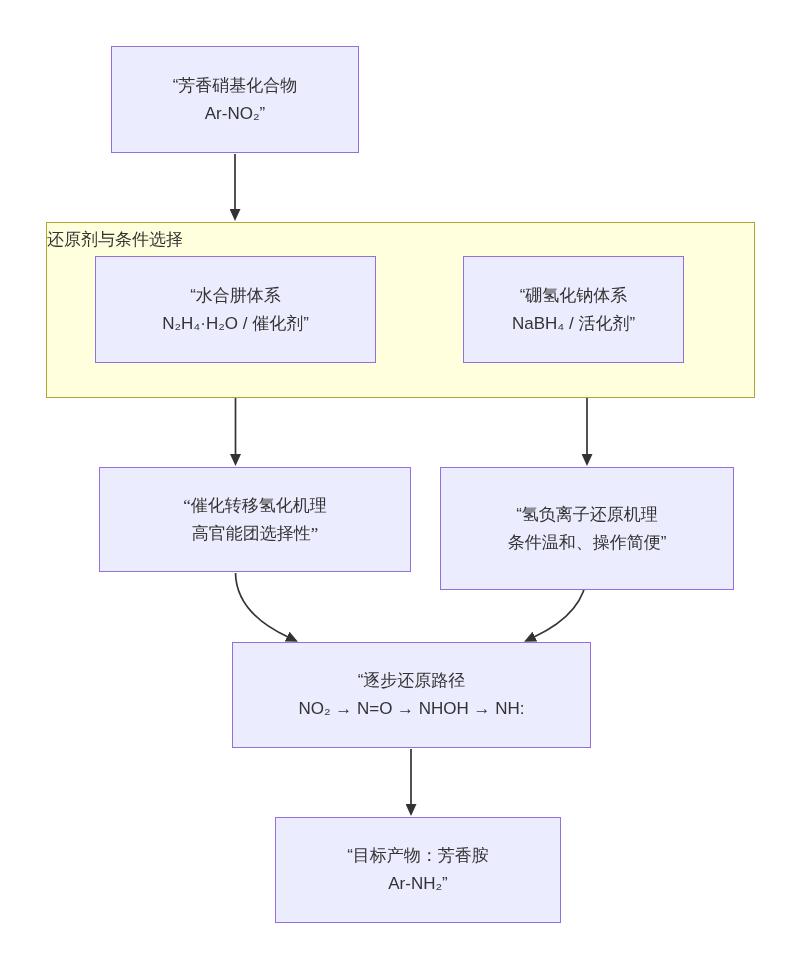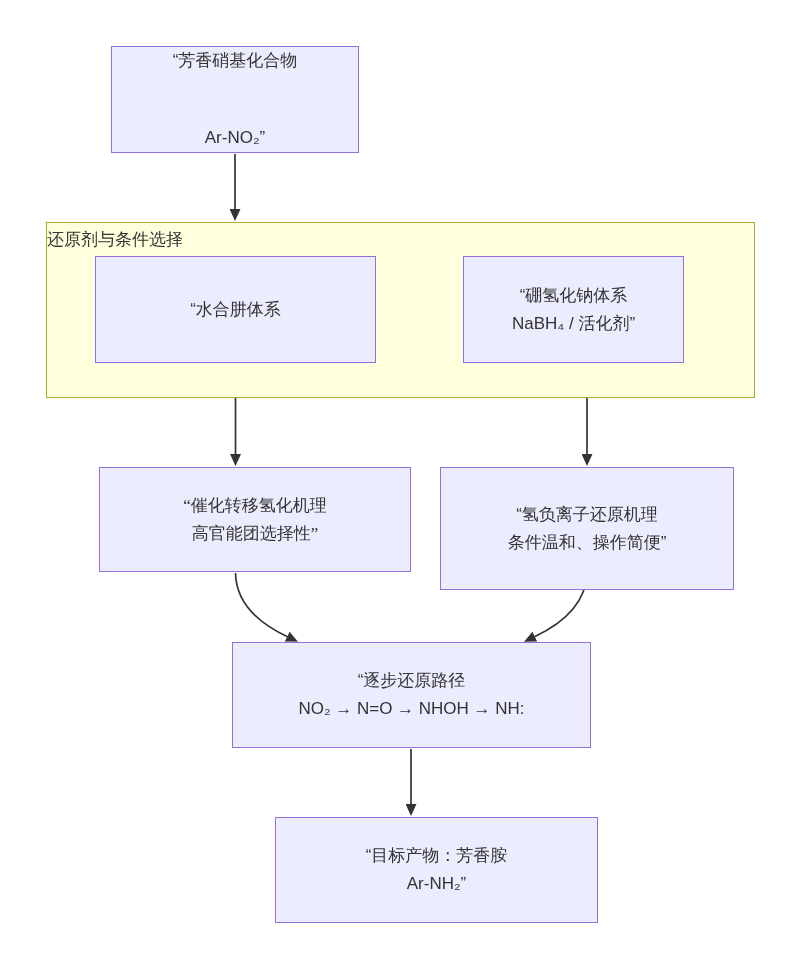--- a/index.html
+++ b/index.html
@@ -75,27 +75,28 @@
     <path class="edge" d="M587,364 L587,455" marker-end="url(#arrowhead)"></path>
     <path class="edge" d="M235.5,573 C236,601 256,622 288,637" marker-end="url(#arrowhead)"></path>
     <path class="edge" d="M587,573 C586,601 566,622 534,637" marker-end="url(#arrowhead)"></path>
     <path class="edge" d="M411,749 L411,805" marker-end="url(#arrowhead)"></path>
   </svg>
 
   <div class="cluster" style="left:46px; top:222px; width:709px; height:176px;">
     <div class="cluster-label">还原剂与条件选择</div>
   </div>
 
-  <div class="node" style="left:111px; top:46px; width:248px; height:107px;justify-content:space-between;">
+  <div class="node" style="left:111px; top:46px; width:248px; height:107px;">
     <div class="line">“芳香硝基化合物</div>
     <div class="line">Ar-NO₂”</div>
   </div>
 
   <div class="node" style="left:95px; top:256px; width:281px; height:107px;">
     <div class="line">“水合肼体系</div>
+    <div class="line">N₂H₄·H₂O / 催化剂”</div>
   </div>
 
   <div class="node" style="left:463px; top:256px; width:221px; height:107px;">
     <div class="line">“硼氢化钠体系</div>
     <div class="line">NaBH₄ / 活化剂”</div>
   </div>
 
   <div class="node" style="left:99px; top:467px; width:312px; height:105px;font-family:Liberation Serif, serif;">
     <div class="line">“催化转移氢化机理</div>
     <div class="line">高官能团选择性”</div>
@@ -104,18 +105,18 @@
   <div class="node" style="left:440px; top:467px; width:294px; height:123px;">
     <div class="line">“氢负离子还原机理</div>
     <div class="line">条件温和、操作简便”</div>
   </div>
 
   <div class="node" style="left:232px; top:642px; width:359px; height:106px;">
     <div class="line">“逐步还原路径</div>
     <div class="line">NO₂ → N=O → NHOH → NH:</div>
   </div>
 
-  <div class="node" style="left:275px; top:817px; width:323px; height:106px;">
+  <div class="node" style="left:275px; top:817px; width:286px; height:106px;">
     <div class="line">“目标产物：芳香胺</div>
     <div class="line">Ar-NH₂”</div>
   </div>
 
 </div>
 
 </body></html>

